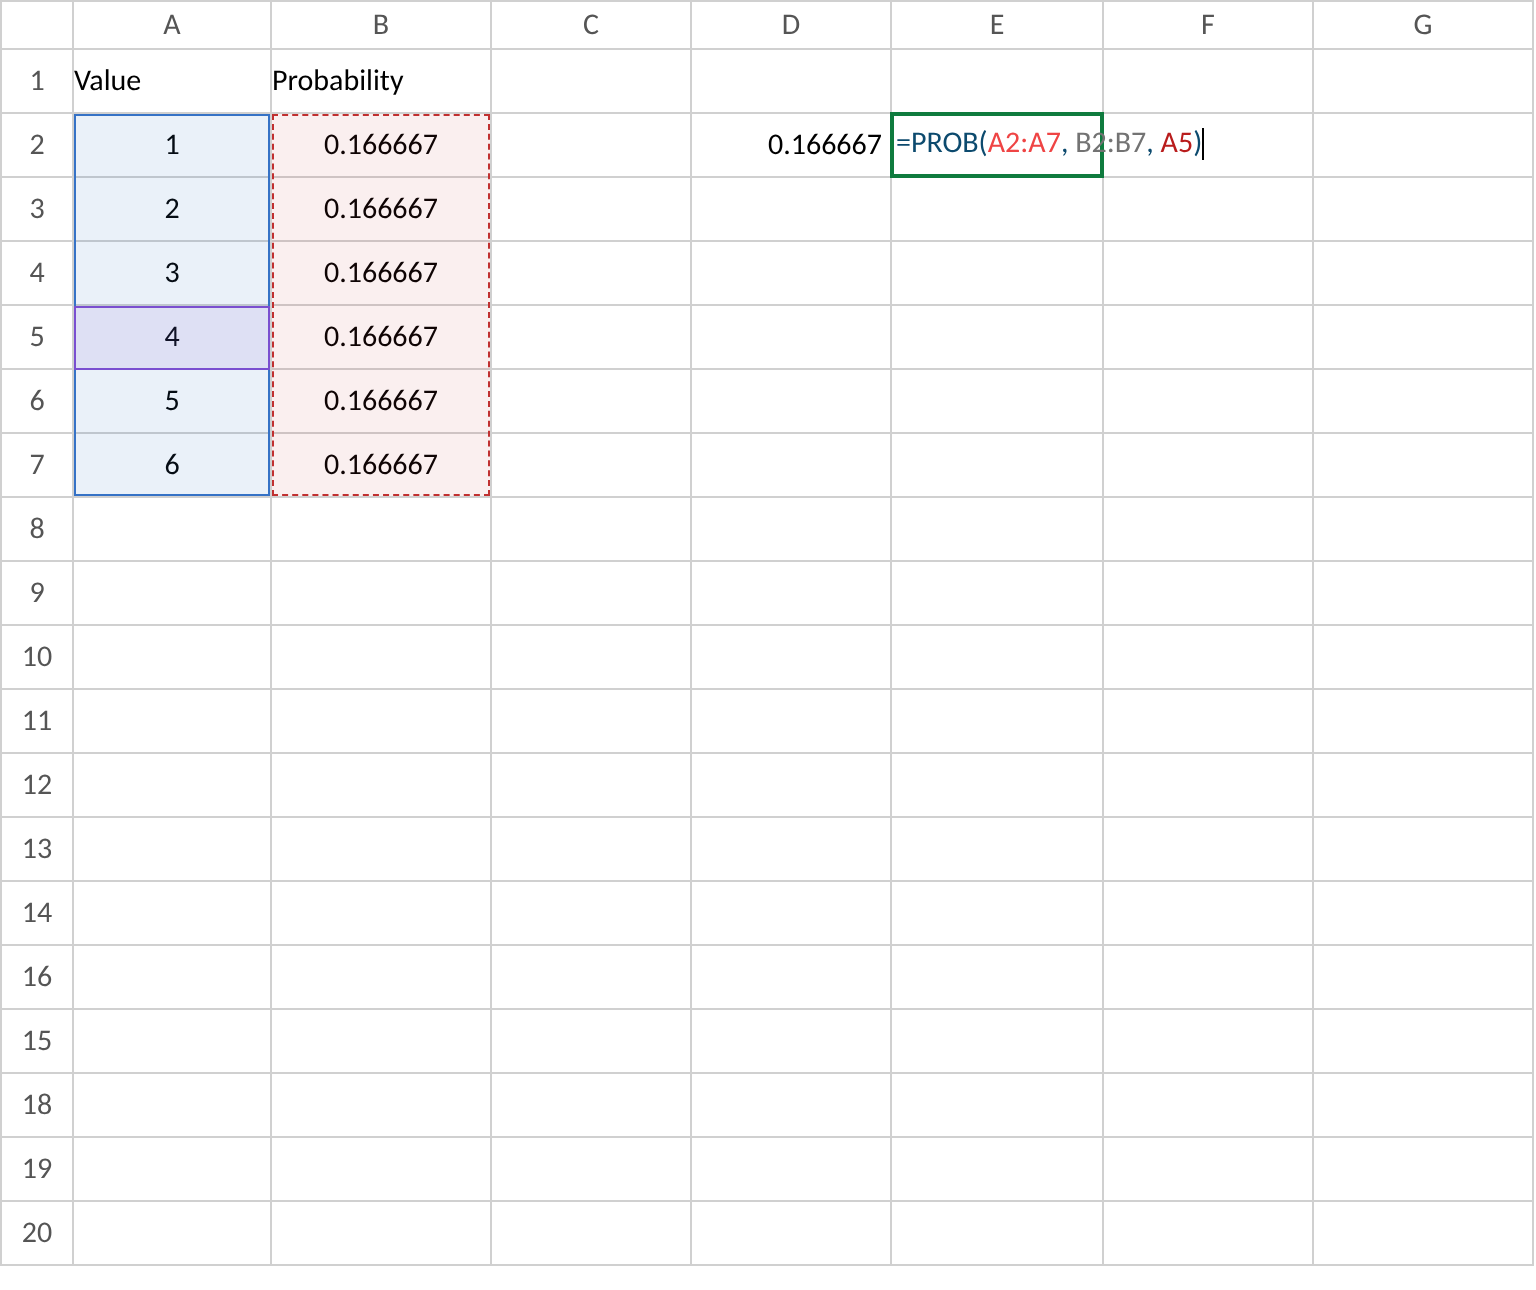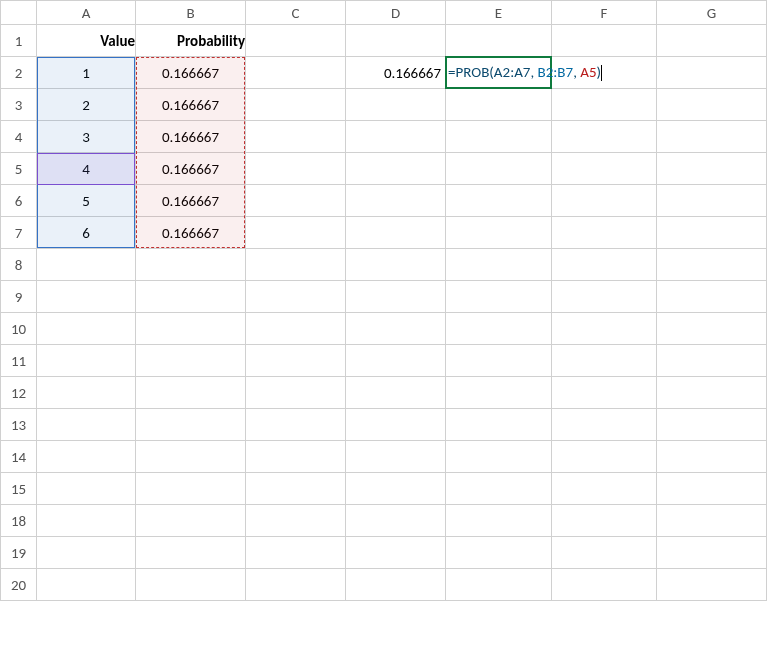--- a/index.html
+++ b/index.html
@@ -6,25 +6,25 @@
   html,body { font-family: Calibri, Arial, sans-serif; font-size: 15px; background: #fff; overflow: hidden; width: 768px; height: 645px; }
   .sheet { position: relative; }
   table { border-collapse: collapse; table-layout: fixed; }
   th, td { border: 1px solid #d0d0d0; background: #fff; height: 32px; position: relative; padding: 0; }
   .rowhdr, .colhdr, .corner { background: #fff; color: #555; text-align: center; font-weight: normal; font-size: 15px; }
   .colhdr { height: 24px; }
   .rowhdr { width: 36px; }
   .corner { width: 36px; height: 24px; }
   .c { text-align: center; }
   .r { text-align: right; padding-right: 4px; }
-  .hdrcell { font-weight: bold; text-align: right; }
+  .hdrcell { font-weight: normal; text-align: left; }
   .formula { position: absolute; left: 2px; top: 6px; white-space: nowrap; font-size: 15px; color: #000; z-index: 20; }
   .seg-black { color: #0c4a6e; }
-  .seg-blue  { color: #0c4a6e; text-align: center; }
-  .seg-red   { color: #0369a1; }
+  .seg-blue  { color: #ef4444; text-align: center; }
+  .seg-red   { color: #737373; }
   .seg-purp  { color: #b91c1c; }
   .overlay { position: absolute; pointer-events: none; }
   .range-blue   { border: 1px solid #3572c6; background: rgba(53,114,198,0.10); }
   .range-red    { border: 1px solid #c03030; background: rgba(192,48,48,0.08); border-style: dashed; }
   .range-purp   { border: 1px solid #7a4fd0; background: rgba(122,79,208,0.10); }
   .active-cell  { border: 2px solid #0f7b3e; background: transparent; }
   .cursor { display: inline-block; width: 0; border-left: 1px solid #000; height: 16px; vertical-align: middle; }
   .col-A { width: 99px; }
   .col-B { width: 110px; }
   .col-C { width: 100px; }
@@ -187,20 +187,30 @@
           <th class="rowhdr">14</th>
           <td></td>
           <td></td>
           <td></td>
           <td></td>
           <td></td>
           <td></td>
           <td></td>
         </tr>
   <tr>
+          <th class="rowhdr">16</th>
+          <td></td>
+          <td></td>
+          <td></td>
+          <td></td>
+          <td></td>
+          <td></td>
+          <td></td>
+        </tr>
+  <tr>
           <th class="rowhdr">15</th>
           <td></td>
           <td></td>
           <td></td>
           <td></td>
           <td></td>
           <td></td>
           <td></td>
         </tr>
   <tr>

